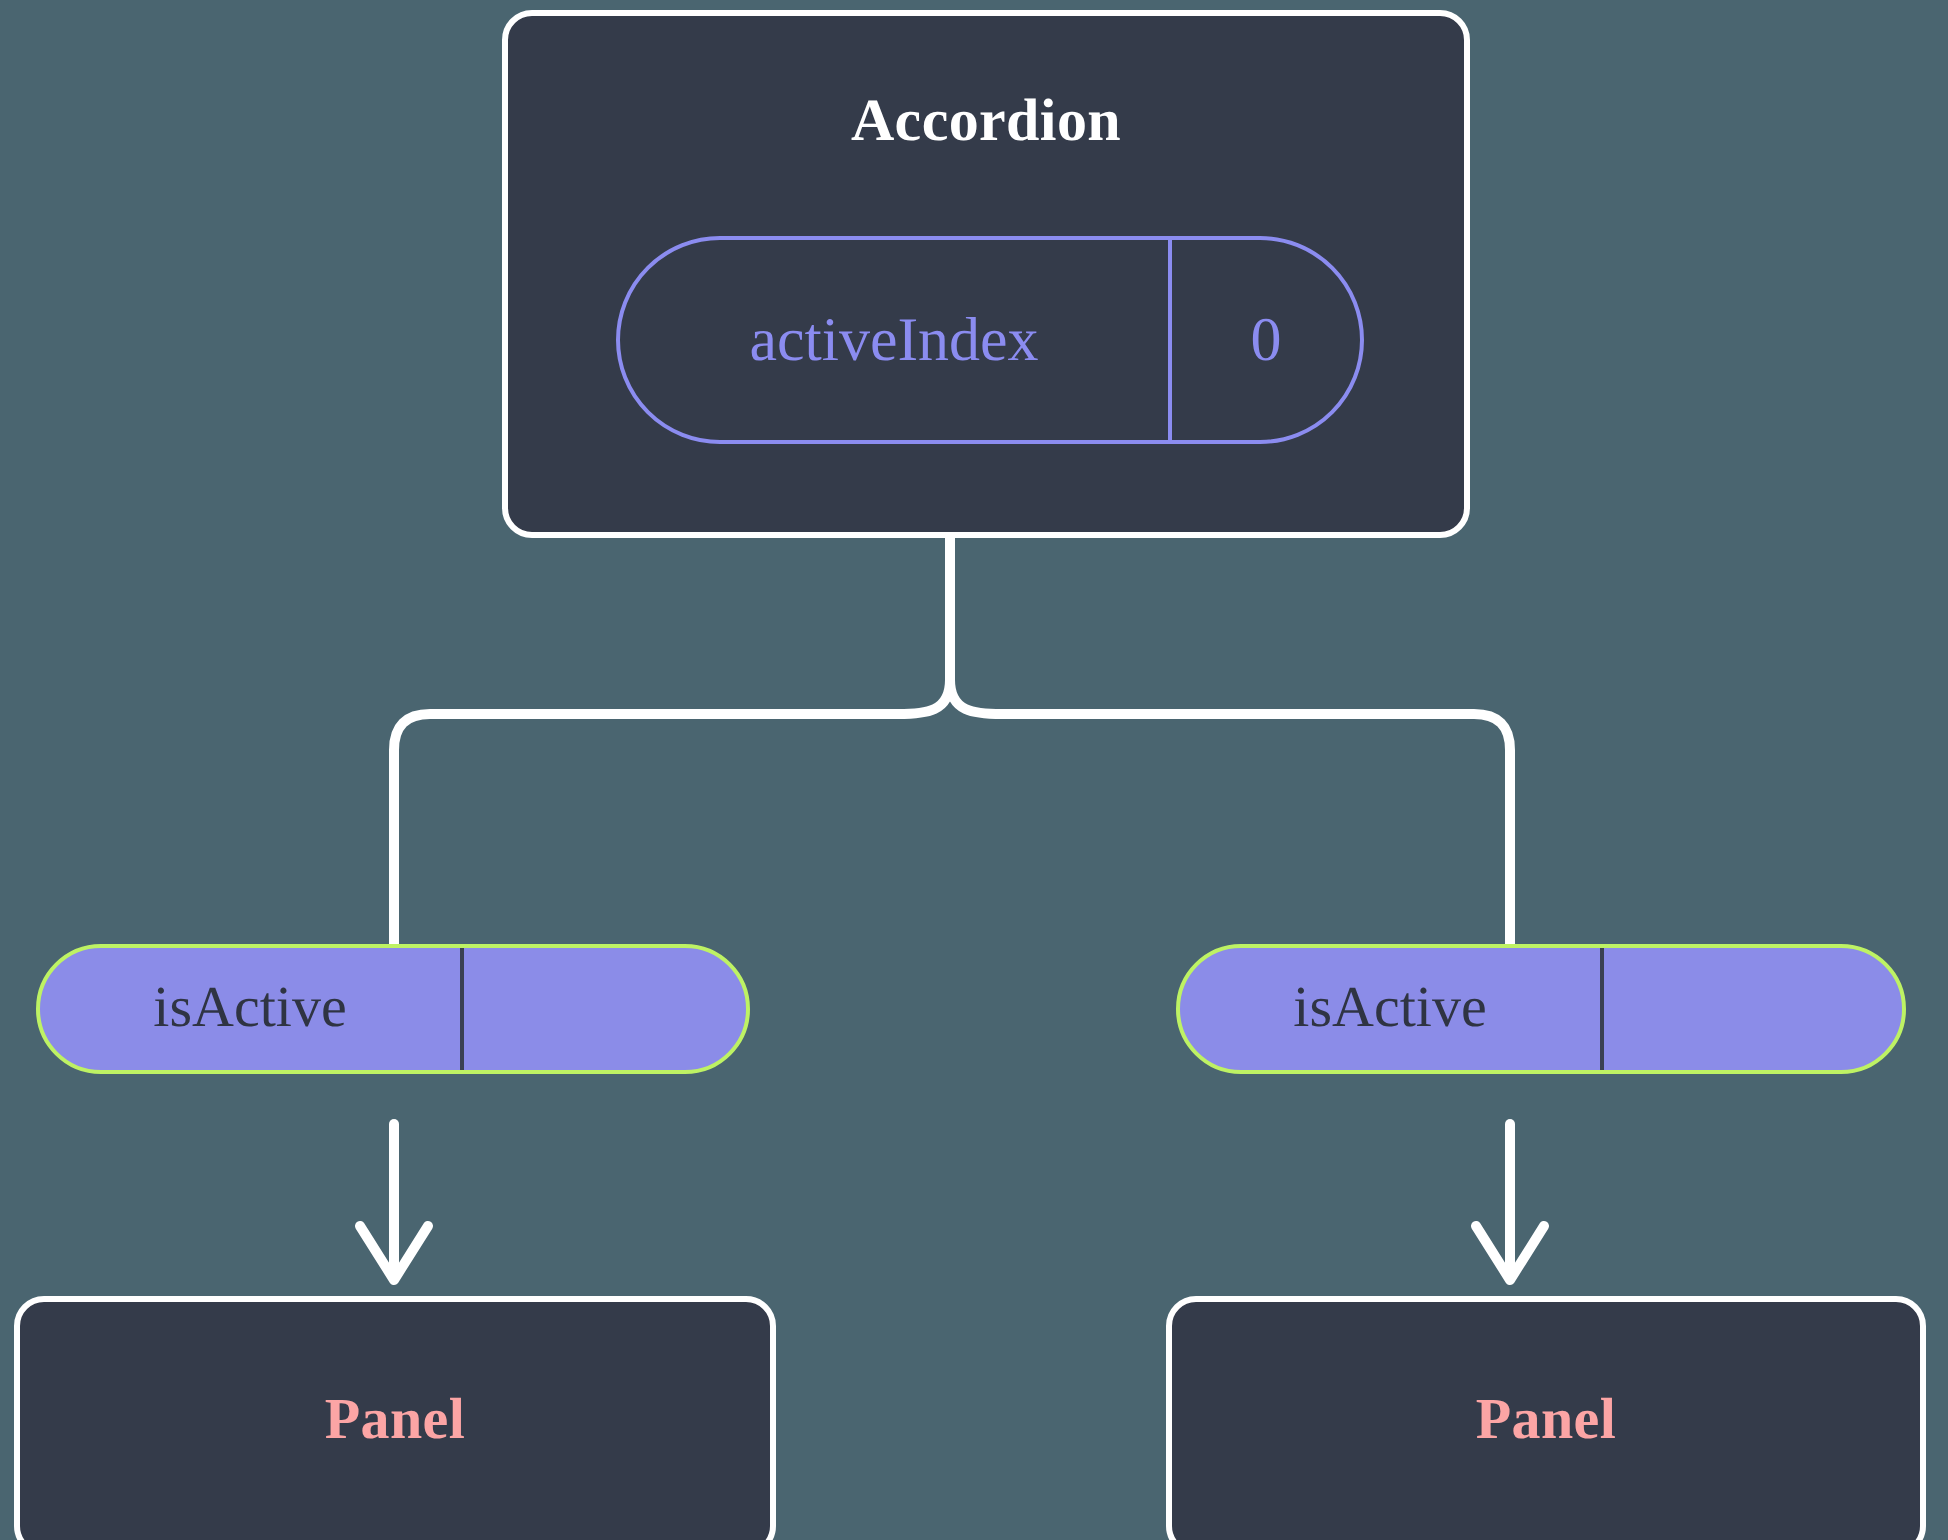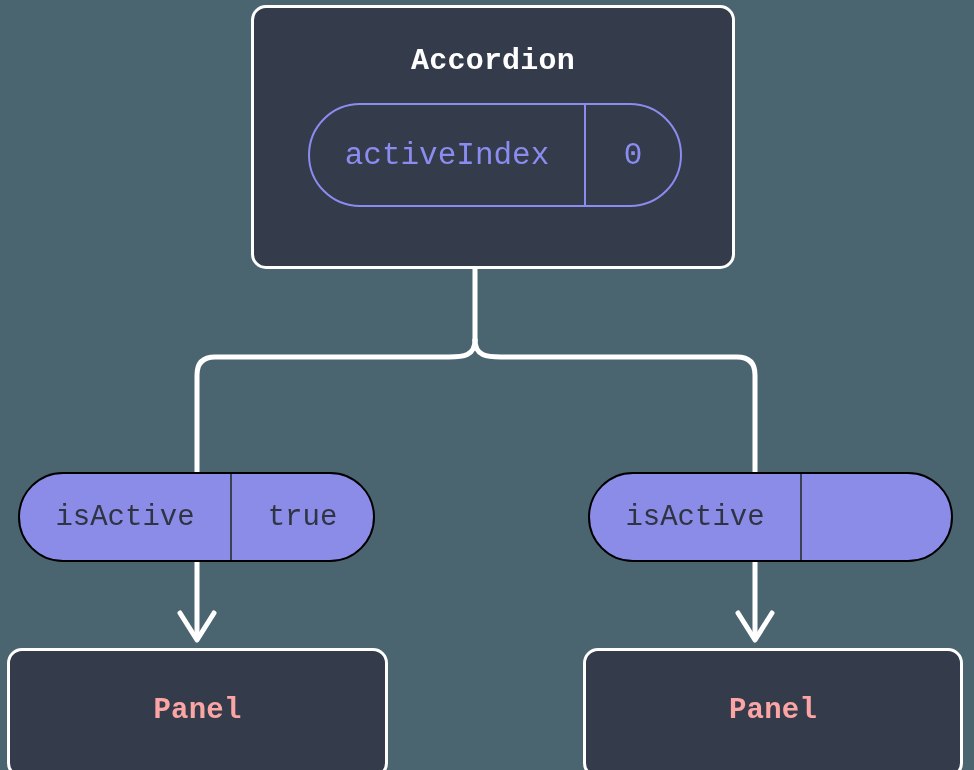--- a/index.html
+++ b/index.html
@@ -6,21 +6,21 @@
     margin: 0;
     padding: 0;
     background: #4a6570;
   }
   #stage {
     position: relative;
     width: 974px;
     height: 770px;
     background: #4a6570;
     overflow: hidden;
-    font-family: Liberation Mono, monospace;
+    font-family: Liberation Serif, serif;
   }
   #wires {
     position: absolute;
     left: 0; top: 0;
     width: 974px;
     height: 770px;
     pointer-events: none;
   }
 
   
@@ -63,21 +63,21 @@
     color: #fca5a5;
     font-size: 29px;
     font-weight: 600;
     letter-spacing: 0.2px;
     margin-top: -6px;
   }
 
   
   #state-badge {
     position: absolute;
-    left: 308px; top: 103px;
+    left: 308px; top: 118px;
     width: 374px; height: 104px;
     border: 2px solid #8b8cf0;
     border-radius: 52px;
     box-sizing: border-box;
     display: flex;
     align-items: stretch;
     color: #8b8cf0;
   }
   #state-badge .bkey {
     flex: 0 0 276px;
@@ -92,23 +92,23 @@
     flex: 1 1 auto;
     display: flex;
     align-items: center;
     justify-content: center;
     font-size: 31px;
   }
 
   
   .prop-pill {
     position: absolute;
-    height: 90px;
+    height: 65px;
     background: #8b8ce8;
-    border: 2px solid #000000;
+    border: 2px solid #bef264;
     border-radius: 46px;
     box-sizing: border-box;
     display: flex;
     align-items: stretch;
     color: #2f3443;
   }
   .prop-pill .pkey {
     display: flex;
     align-items: center;
     justify-content: center;
@@ -157,21 +157,20 @@
     <div class="node-title">Accordion</div>
   </div>
 
   <div id="state-badge">
     <div class="bkey">activeIndex</div>
     <div class="bval">0</div>
   </div>
 
   <div class="prop-pill" id="pill-left">
     <div class="pkey">isActive</div>
-    <div class="pval">true</div>
   </div>
 
   <div class="prop-pill" id="pill-right">
     <div class="pkey">isActive</div>
   </div>
 
   <div class="node-box panel-node" id="panel-left">
     <div class="panel-title">Panel</div>
   </div>
 

